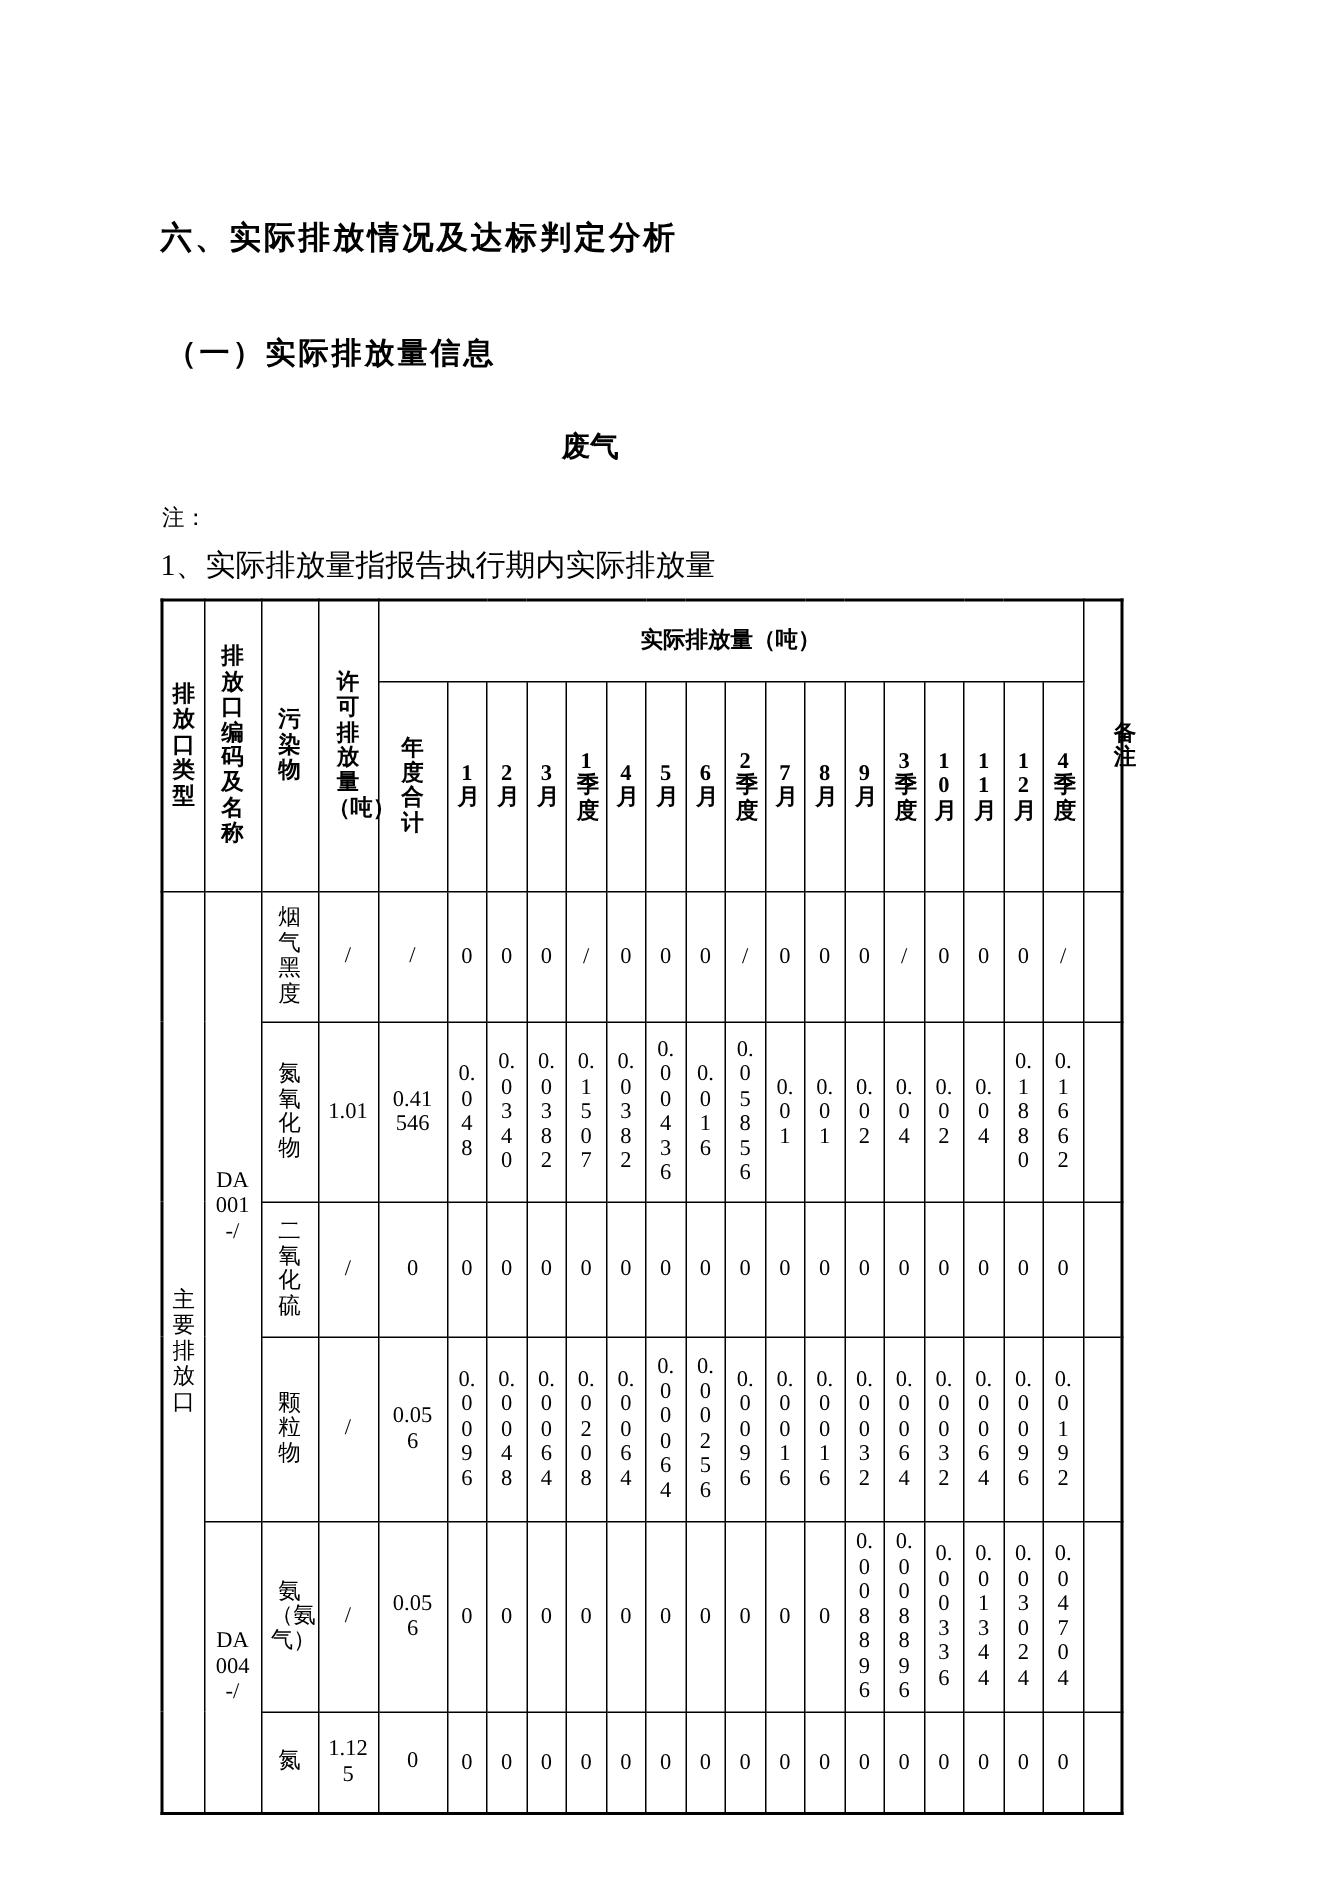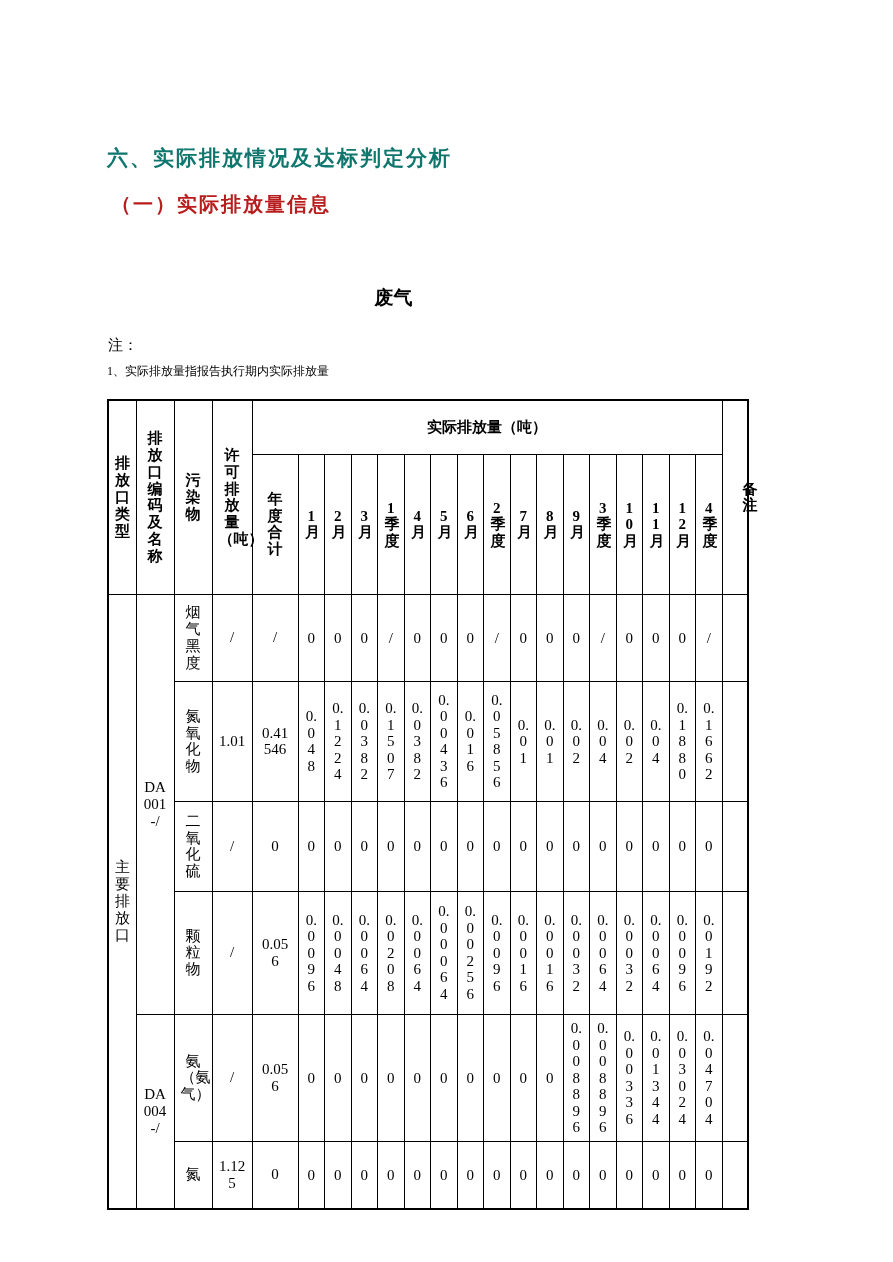--- a/index.html
+++ b/index.html
@@ -4,33 +4,33 @@
 <style>
   * { margin:0; padding:0; box-sizing:border-box; }
   html,body { background:#ffffff; }
   .page {
     position:relative; width:893px; height:1262px; background:#ffffff;
     color:#000; font-family:"Liberation Serif", serif; overflow:hidden;
   }
   .h1 {
     position:absolute; left:107px; top:144px;
     font-family:"Liberation Sans", sans-serif; font-weight:bold;
-    font-size:21px; letter-spacing:2px; color:#0f766e;
+    font-size:21px; letter-spacing:2px; color:#000000;
   }
   .h2 {
-    position:absolute; left:111px; top:191px;
+    position:absolute; left:111px; top:222px;
     font-family:"Liberation Sans", sans-serif; font-weight:bold;
-    font-size:20px; letter-spacing:2px; color:#b91c1c;
+    font-size:20px; letter-spacing:2px; color:#000000;
   }
   .gas-title {
     position:absolute; left:0; top:285px; width:787px; text-align:center;
     font-family:"Liberation Sans", sans-serif; font-weight:bold; font-size:19px;
   }
   .note-label { position:absolute; left:108px; top:336px; font-size:15px; }
-  .note-1 { position:absolute; left:107px; top:363px; font-size:12px; }
+  .note-1 { position:absolute; left:107px; top:363px; font-size:20px; }
 
   table.em {
     position:absolute; left:107px; top:399px; width:640px;
     border-collapse:collapse; table-layout:fixed;
     border:2px solid #000; background:#fff;
   }
   .em td {
     border:1px solid #000; text-align:center; vertical-align:middle;
     font-size:15px; line-height:1.13; word-break:break-all; padding:0;
   }
@@ -141,21 +141,21 @@
         <td class="c-m">0</td>
         <td class="c-m">/</td>
         <td class="c-rem"></td>
       </tr>
 
       <tr class="r-nox">
         <td class="c-pol">氮氧化物</td>
         <td class="c-perm">1.01</td>
         <td class="c-annual">0.41546</td>
         <td class="c-m">0.048</td>
-        <td class="c-m">0.1224</td>
+        <td class="c-m">0.0340</td>
         <td class="c-m">0.0382</td>
         <td class="c-m">0.1507</td>
         <td class="c-m">0.0382</td>
         <td class="c-m">0.00436</td>
         <td class="c-m">0.016</td>
         <td class="c-m">0.05856</td>
         <td class="c-m">0.01</td>
         <td class="c-m">0.01</td>
         <td class="c-m">0.02</td>
         <td class="c-m">0.04</td>

